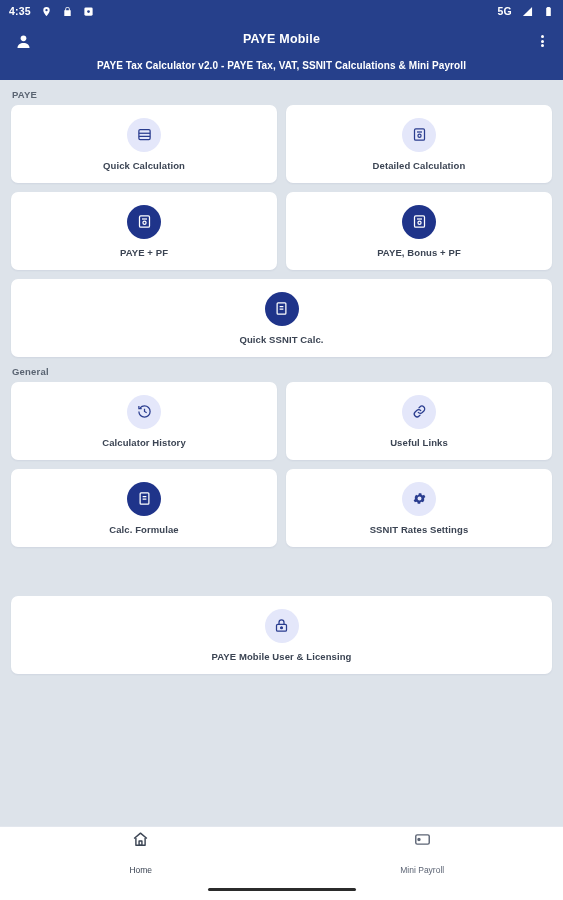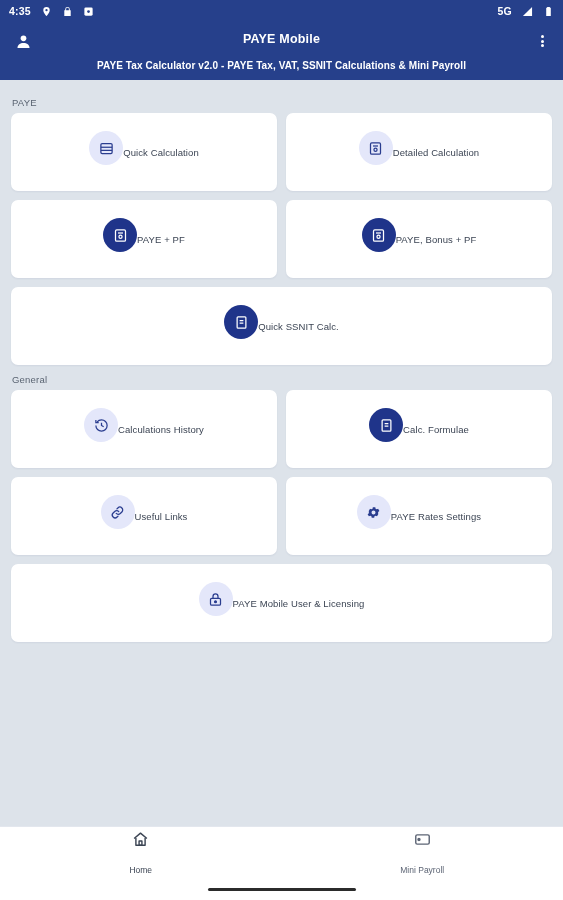--- a/index.html
+++ b/index.html
@@ -34,35 +34,35 @@
   }
   .avatar-btn { width: 22px; height: 22px; display: flex; align-items: center; justify-content: center; z-index:2; }
   .more-btn { width: 18px; height: 22px; display: flex; align-items: center; justify-content: center; z-index:2; }
   .dot { width: 3px; height: 3px; background: #fff; border-radius: 50%; display:block; margin: 1.5px auto; }
   .appbar-sub {
     text-align: center; color: #fff; font-size: 10px; font-weight: 600;
     letter-spacing: .1px; padding-bottom: 6px;
   }
 
   
-  .content { flex: 1 1 auto; overflow: hidden; padding: 8px 0 0 0; }
+  .content { flex: 1 1 auto; overflow: hidden; padding: 0 0 0 0; font-weight: bold; }
   .section-label {
     font-size: 9.5px; color: #5a6472; padding: 9px 12px 5px 12px;
     letter-spacing: .2px;
   }
   .grid { display: flex; flex-wrap: wrap; gap: 9px; padding: 0 11px; }
   .card {
     background: #fff; border-radius: 7px;
     flex: 1 1 calc(50% - 5px);
     height: 78px;
-    display: flex; flex-direction: row;
+    display: flex; flex-direction: column;
     align-items: center; justify-content: center;
     box-shadow: 0 1px 2px rgba(40,55,95,.07);
   }
-  .card.wide { flex: 1 1 100%; }
+  .card.wide { flex: 1 1 100%; margin-top: 40px; }
   .card + .card { }
   .icon-circle {
     width: 34px; height: 34px; border-radius: 50%;
     display: flex; align-items: center; justify-content: center;
     margin-bottom: 8px;
   }
   .icon-circle.light { background: #e4e7fa; }
   .icon-circle.dark  { background: #1f348a; }
   .icon-circle svg { display: block; }
   .card-label {
@@ -211,51 +211,51 @@
     <div class="grid">
 
       <div class="card">
         <div class="icon-circle light">
           <svg width="15" height="15" viewBox="0 0 24 24" fill="none" stroke="#2a3d8f" stroke-width="2">
               <path d="M3 12a9 9 0 109-9 9 9 0 00-7 3.3"></path>
               <polyline points="3,3 3,7.5 7.5,7.5"></polyline>
               <polyline points="12,7.5 12,12 15.5,14"></polyline>
             </svg>
         </div>
-        <div class="card-label">Calculations History</div>
+        <div class="card-label">Calculator History</div>
+      </div>
+
+      <div class="card">
+        <div class="icon-circle light">
+          <svg width="15" height="15" viewBox="0 0 24 24" fill="none" stroke="#2a3d8f" stroke-width="2" stroke-linecap="round">
+              <path d="M10 13.5a4.5 4.5 0 006.4.2l2.6-2.6a4.5 4.5 0 10-6.4-6.4l-1.5 1.5"></path>
+              <path d="M14 10.5a4.5 4.5 0 00-6.4-.2L5 12.9a4.5 4.5 0 006.4 6.4l1.5-1.5"></path>
+            </svg>
+        </div>
+        <div class="card-label">Useful Links</div>
       </div>
 
       <div class="card">
         <div class="icon-circle dark">
           <svg width="15" height="15" viewBox="0 0 24 24" fill="none" stroke="#ffffff" stroke-width="2">
               <rect x="5" y="3" width="14" height="18" rx="1.5"></rect>
               <line x1="9" y1="9" x2="15" y2="9"></line>
               <line x1="9" y1="13" x2="15" y2="13"></line>
             </svg>
         </div>
         <div class="card-label">Calc. Formulae</div>
       </div>
 
       <div class="card">
         <div class="icon-circle light">
-          <svg width="15" height="15" viewBox="0 0 24 24" fill="none" stroke="#2a3d8f" stroke-width="2" stroke-linecap="round">
-              <path d="M10 13.5a4.5 4.5 0 006.4.2l2.6-2.6a4.5 4.5 0 10-6.4-6.4l-1.5 1.5"></path>
-              <path d="M14 10.5a4.5 4.5 0 00-6.4-.2L5 12.9a4.5 4.5 0 006.4 6.4l1.5-1.5"></path>
-            </svg>
-        </div>
-        <div class="card-label">Useful Links</div>
-      </div>
-
-      <div class="card">
-        <div class="icon-circle light">
           <svg width="15" height="15" viewBox="0 0 24 24" fill="#2a3d8f">
               <path d="M19.4 13a7.6 7.6 0 000-2l2-1.6-2-3.4-2.4 1a7.5 7.5 0 00-1.7-1l-.4-2.5h-4l-.4 2.5a7.5 7.5 0 00-1.7 1l-2.4-1-2 3.4L4.6 11a7.6 7.6 0 000 2l-2 1.6 2 3.4 2.4-1a7.5 7.5 0 001.7 1l.4 2.5h4l.4-2.5a7.5 7.5 0 001.7-1l2.4 1 2-3.4zM12 15.2A3.2 3.2 0 1115.2 12 3.2 3.2 0 0112 15.2z"></path>
             </svg>
         </div>
-        <div class="card-label">PAYE Rates Settings</div>
+        <div class="card-label">SSNIT Rates Settings</div>
       </div>
 
       <div class="card wide">
         <div class="icon-circle light">
           <svg width="15" height="15" viewBox="0 0 24 24" fill="none" stroke="#2a3d8f" stroke-width="2">
               <rect x="4" y="10" width="16" height="11" rx="2"></rect>
               <path d="M8 10V7a4 4 0 018 0v3"></path>
               <circle cx="12" cy="15.5" r="1.5" fill="#2a3d8f"></circle>
             </svg>
         </div>

